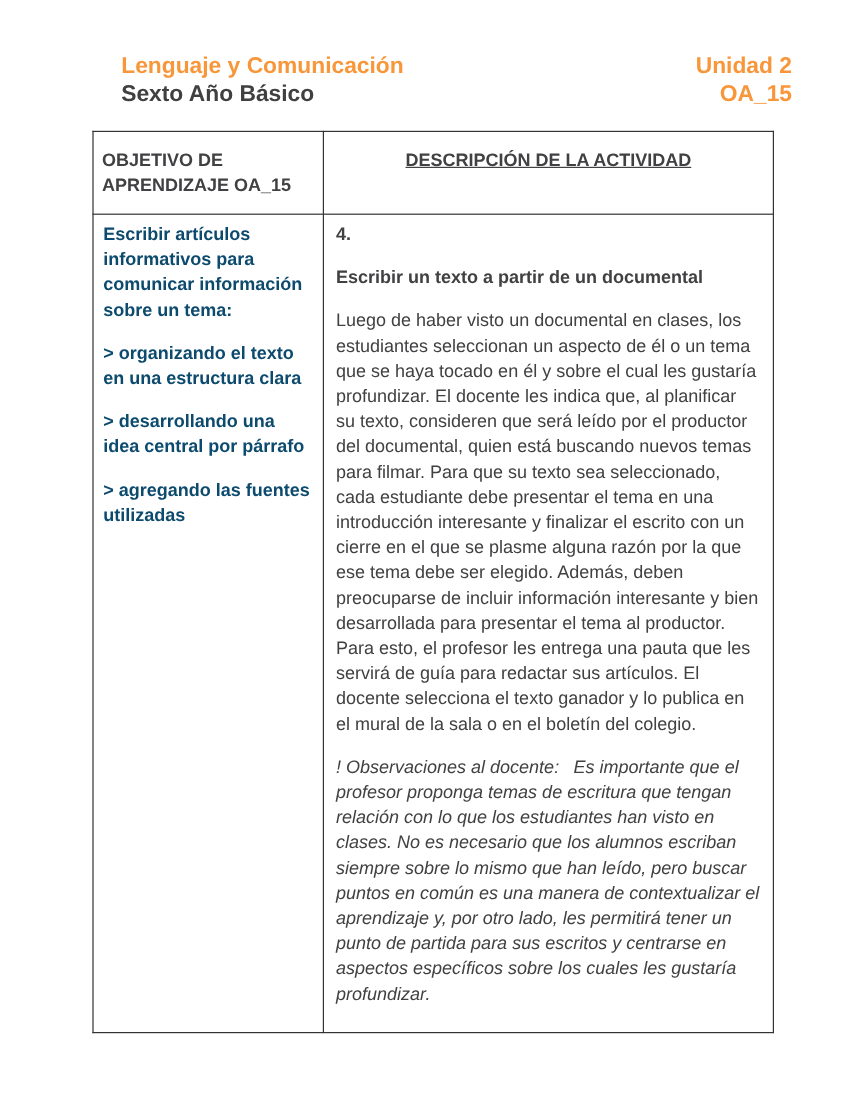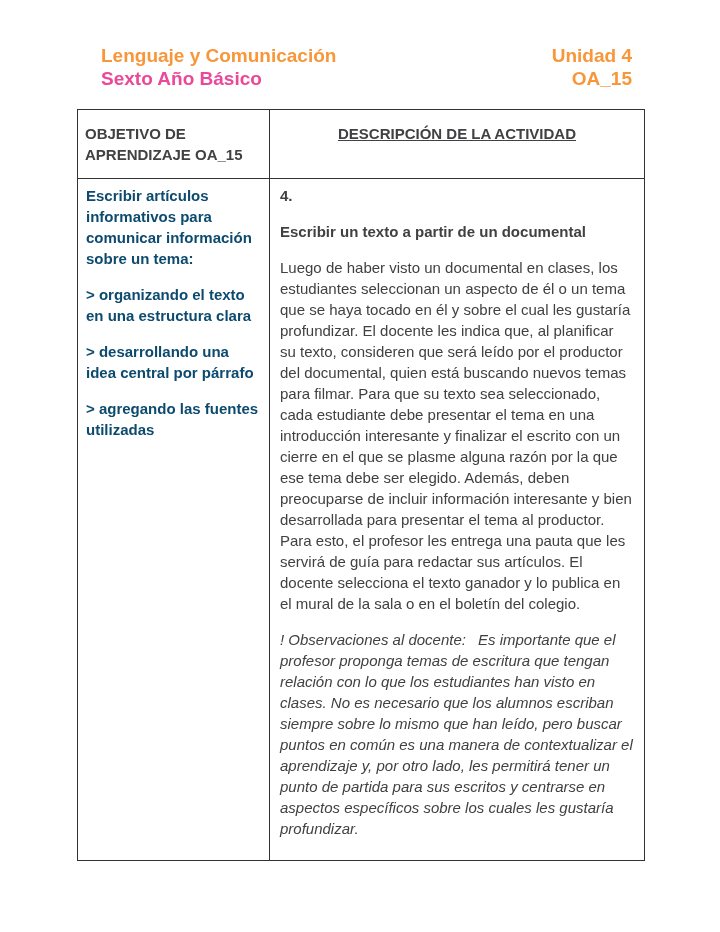--- a/index.html
+++ b/index.html
@@ -10,32 +10,32 @@
     height: 932px;
     background: #ffffff;
     font-family: "Liberation Sans", sans-serif;
     color: #414042;
     overflow: hidden;
   }
   .page-header {
     display: flex;
     justify-content: space-between;
     align-items: flex-start;
-    padding: 44px 88px 0 101px;
+    padding: 44px 60px 0 101px;
   }
   .header-left .subject {
     font-size: 19px;
     font-weight: bold;
     color: #F8963A;
     line-height: 23px;
   }
   .header-left .grade {
     font-size: 19px;
     font-weight: bold;
-    color: #ec4899;
+    color: #404040;
     line-height: 23px;
   }
   .header-right {
     text-align: right;
   }
   .header-right .unit, .header-right .oa {
     font-size: 19px;
     font-weight: bold;
     color: #F8963A;
     line-height: 23px;
@@ -86,21 +86,21 @@
 <body>
 
 <div class="page">
 
   <div class="page-header">
     <div class="header-left">
       <div class="subject">Lenguaje y Comunicación</div>
       <div class="grade">Sexto Año Básico</div>
     </div>
     <div class="header-right">
-      <div class="unit">Unidad 4</div>
+      <div class="unit">Unidad 2</div>
       <div class="oa">OA_15</div>
     </div>
   </div>
 
 
   <table class="activities">
     <colgroup>
       <col class="c-objective">
       <col class="c-activity">
     </colgroup>

